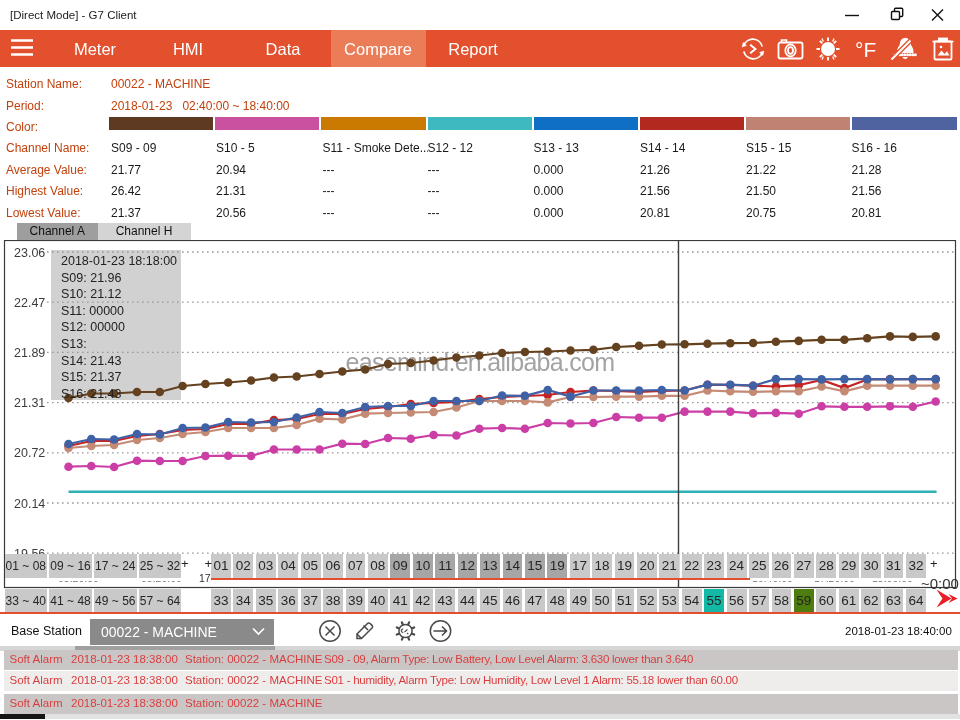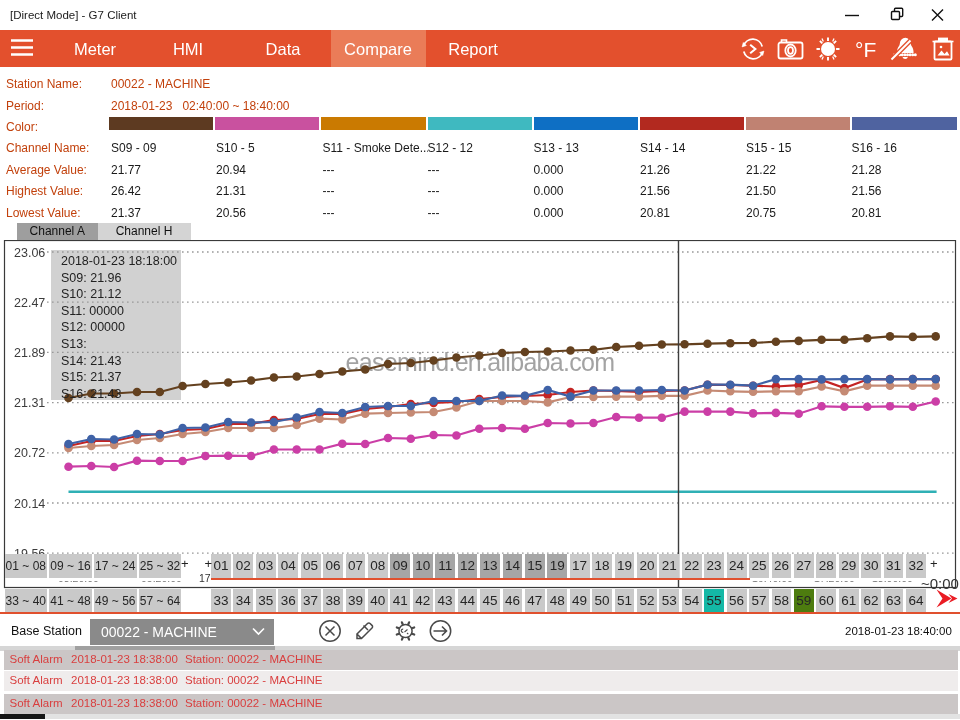--- a/index.html
+++ b/index.html
@@ -484,25 +484,27 @@
 </svg>
 <div class="abs" style="left:845px;top:625px;font-size:11.5px;color:#111;z-index:30">2018-01-23 18:40:00</div>
 
 <div class="abs" style="left:0;top:646px;width:960px;height:4.5px;background:#d6d6d6;z-index:30"></div>
 <div class="abs" style="left:75px;top:646px;width:200px;height:4.5px;background:#a0a0a0;z-index:30"></div>
 
 <div class="al" style="top:650px;background:#cbc6c6">
  <span style="left:5.5px">Soft Alarm</span>
     <span style="left:67px">2018-01-23 18:38:00</span>
     <span style="left:181px">Station: 00022 - MACHINE</span>
+    <span style="left:320px;letter-spacing:-0.25px">S09 - 09, Alarm Type: Low Battery, Low Level Alarm: 3.630 lower than 3.640</span>
 </div>
 <div class="al" style="top:671px;background:#efecec">
  <span style="left:5.5px">Soft Alarm</span>
     <span style="left:67px">2018-01-23 18:38:00</span>
     <span style="left:181px">Station: 00022 - MACHINE</span>
+    <span style="left:320px;letter-spacing:-0.25px">S01 - humidity, Alarm Type: Low Humidity, Low Level 1 Alarm: 55.18 lower than 60.00</span>
 </div>
 <div class="al" style="top:694px;background:#cbc6c6">
  <span style="left:5.5px">Soft Alarm</span>
     <span style="left:67px">2018-01-23 18:38:00</span>
     <span style="left:181px">Station: 00022 - MACHINE</span>
 </div>
 
 <div class="abs" style="left:0;top:714px;width:960px;height:4.5px;background:#e2e2e2;z-index:30"></div>
 <div class="abs" style="left:0;top:714px;width:45px;height:4.5px;background:#161616;z-index:30"></div>
 </body></html>

